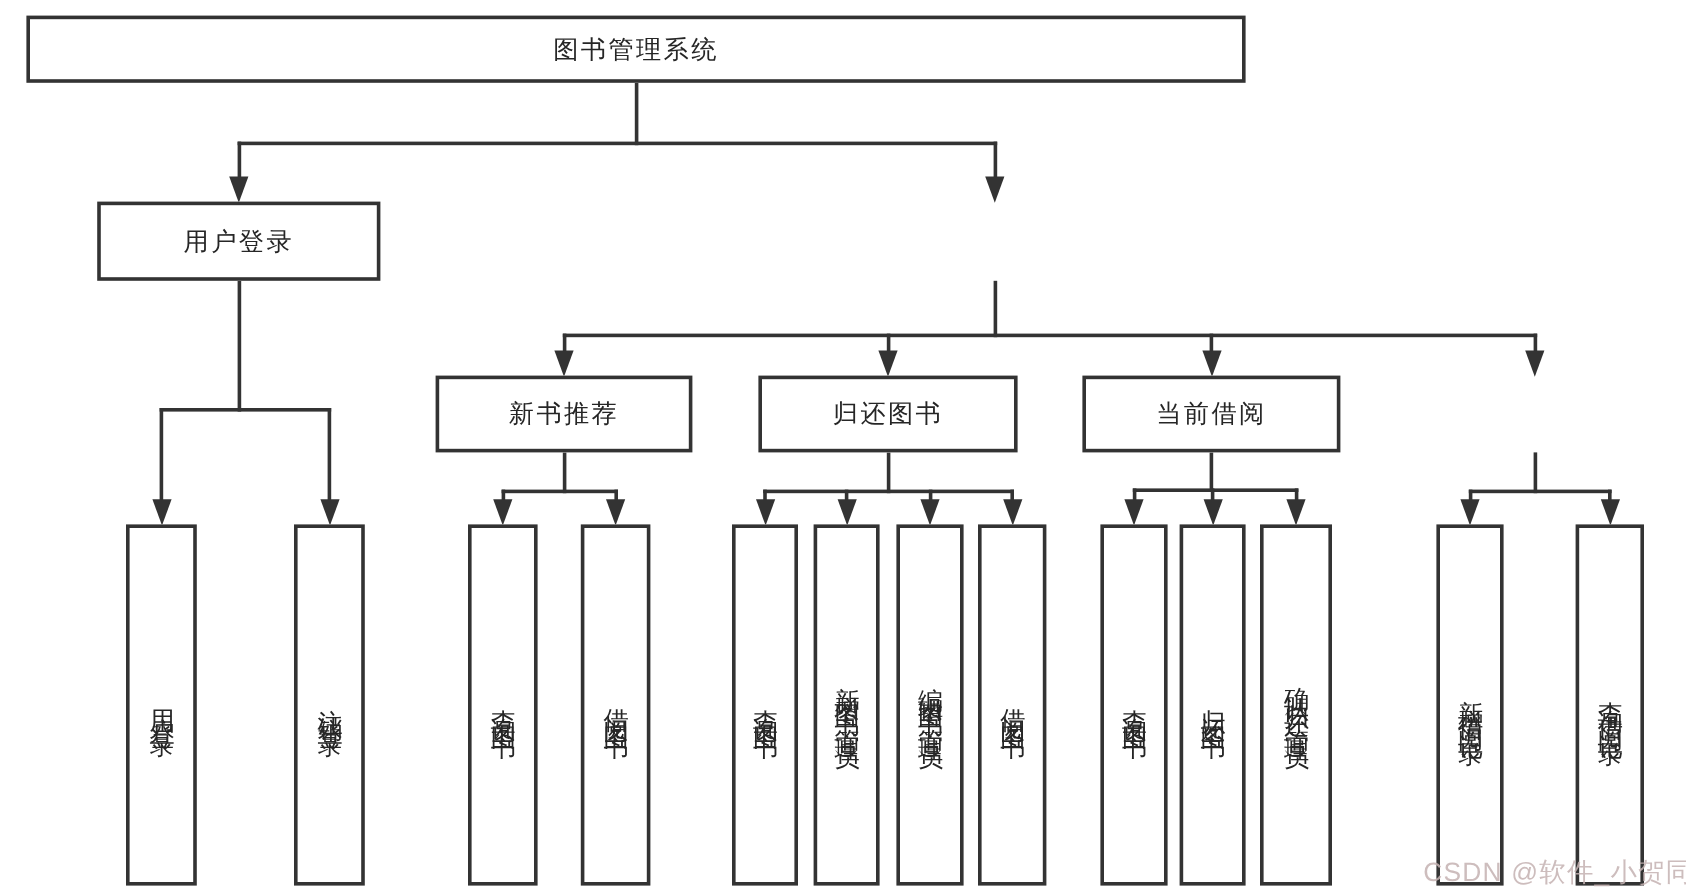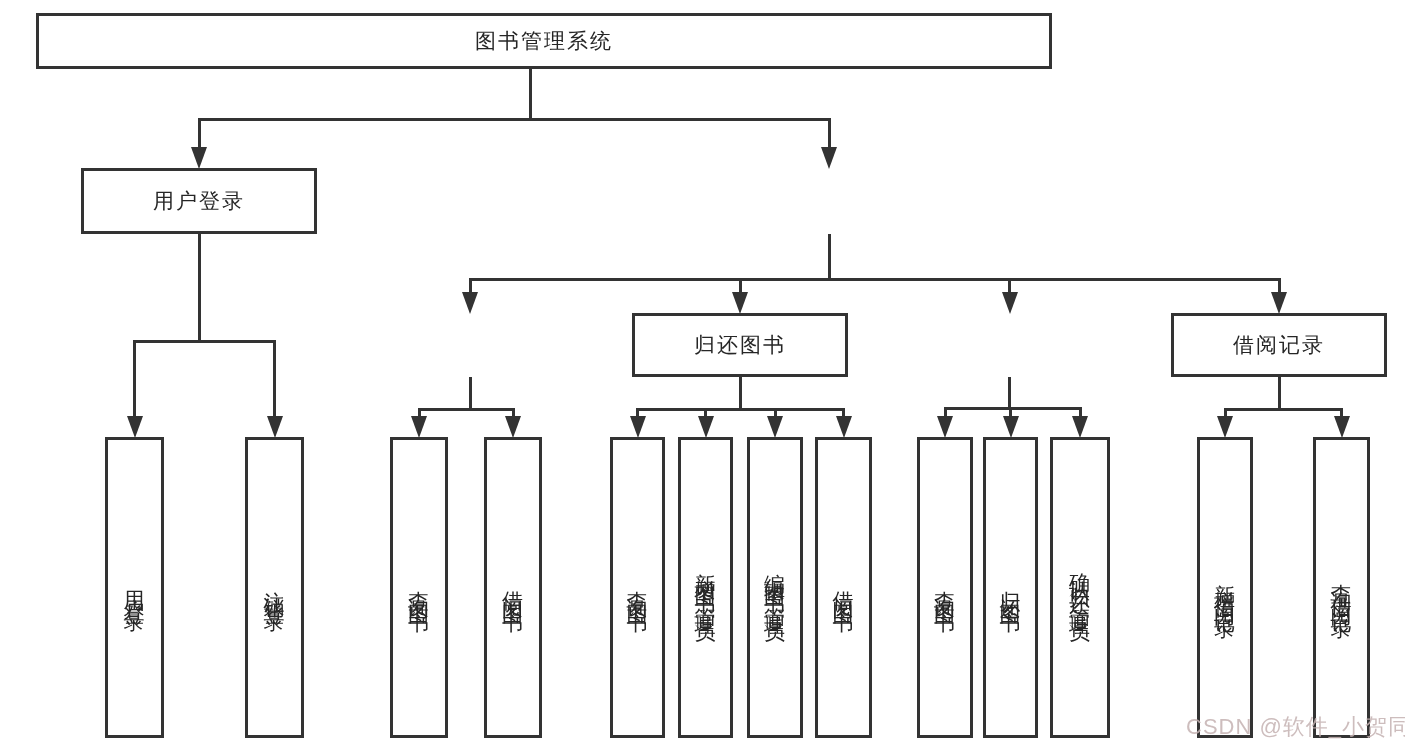--- a/index.html
+++ b/index.html
@@ -30,31 +30,34 @@
     position:absolute;left:1186px;top:712px;z-index:6;
     font-size:22px;letter-spacing:1px;white-space:nowrap;
     color:var(--wm,#c5b2b2);opacity:.85;
   }
 </style>
 </head>
 <body>
 
 <div class="canvas" style="--line: #333333; --text: #262626; --bg: #ffffff; --wm: #c5b2b2;">
   <div class="watermark">CSDN @软件_小贺同学</div>
-<div class="node horizontal" style="left: 36px; top: 13px; width: 1016px; height: 56px;">
+<div class="node horizontal" style="left: 22px; top: 13px; width: 1016px; height: 56px;">
       <span class="node-label">图书管理系统</span>
     </div>
     <div class="node horizontal" style="left: 81px; top: 168px; width: 236px; height: 66px;">
       <span class="node-label">用户登录</span>
     </div>
+    <div class="node horizontal" style="left: 363px; top: 313px; width: 214px; height: 64px;">
+      <span class="node-label">新书推荐</span>
+    </div>
     <div class="node horizontal" style="left: 632px; top: 313px; width: 216px; height: 64px;">
       <span class="node-label">归还图书</span>
     </div>
-    <div class="node horizontal" style="left: 1171px; top: 313px; width: 216px; height: 64px;">
-      <span class="node-label">借阅记录</span>
+    <div class="node horizontal" style="left: 902px; top: 313px; width: 215px; height: 64px;">
+      <span class="node-label">当前借阅</span>
     </div>
     <div class="node vertical" style="left: 105px; top: 437px; width: 59px; height: 301px;">
       <span class="node-label">用户登录</span>
     </div>
     <div class="node vertical" style="left: 245px; top: 437px; width: 59px; height: 301px;">
       <span class="node-label">注销登录</span>
     </div>
     <div class="node vertical" style="left: 390px; top: 437px; width: 58px; height: 301px;">
       <span class="node-label">查询图书</span>
     </div>

